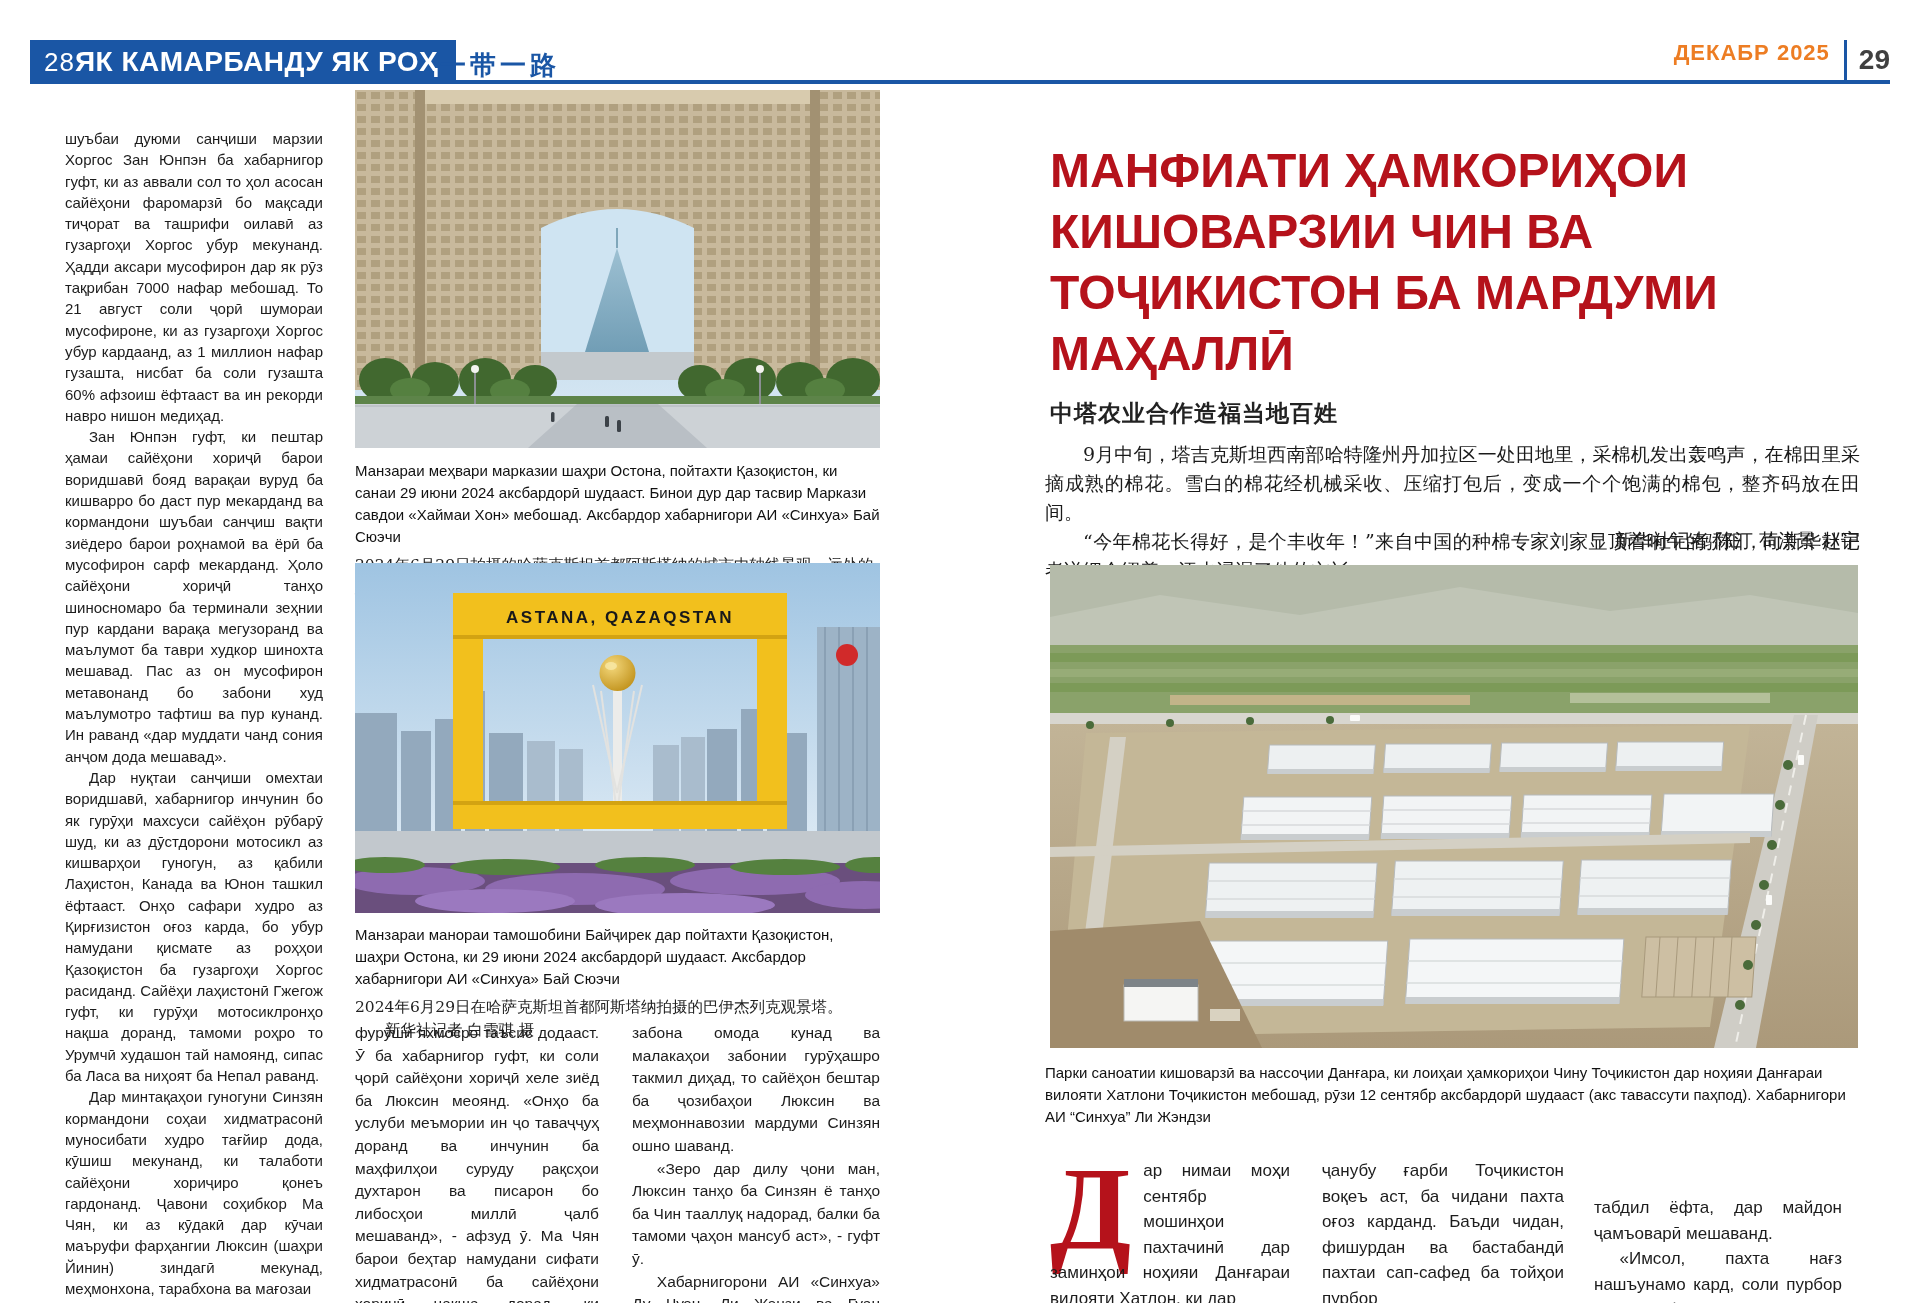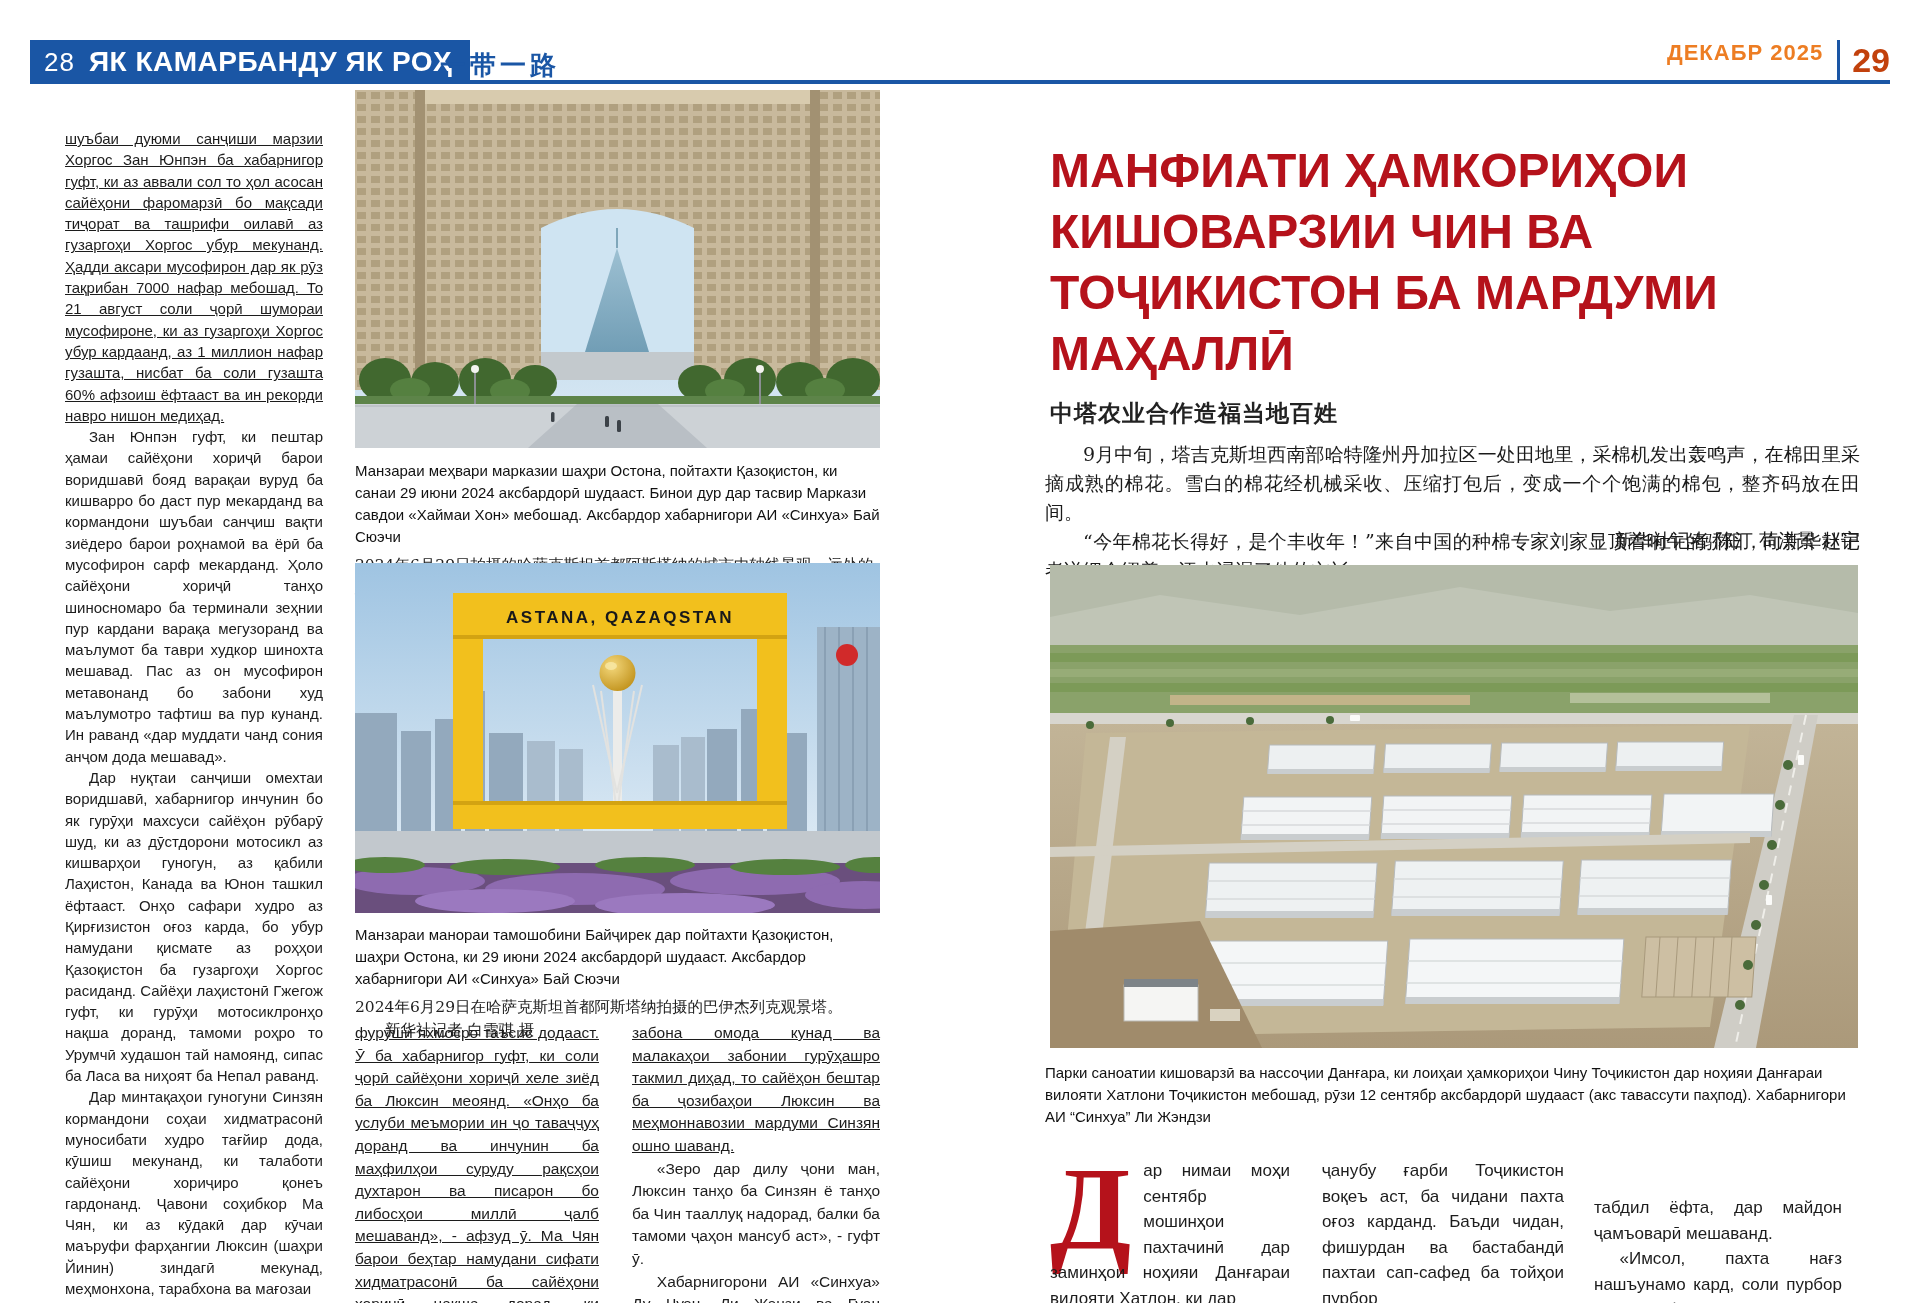--- a/index.html
+++ b/index.html
@@ -2,32 +2,32 @@
 <html><head>
 <meta charset="utf-8">
 <style>
   html,body{margin:0;padding:0;}
   body{width:1920px;height:1303px;background:#ffffff;font-family:"Liberation Sans",sans-serif;color:#1c1c1c;position:relative;overflow:hidden;}
   .abs{position:absolute;}
 
   
   .hrule{position:absolute;left:30px;width:1860px;top:80px;height:4px;background:#1a56a5;}
   .banner{position:absolute;left:30px;top:40px;height:44px;background:#1a56a5;color:#fff;display:flex;align-items:center;padding:0 18px 0 14px;}
-  .banner .pnum{font-size:26px;margin-right:14px;font-weight:400;letter-spacing:1px;}
+  .banner .pnum{font-size:26px;font-weight:400;letter-spacing:1px;}
   .banner .btitle{font-size:28px;font-weight:bold;letter-spacing:.5px;white-space:nowrap;}
   .cn-tag{position:absolute;left:440px;top:48px;color:#1a56a5;font-size:26px;font-weight:bold;letter-spacing:4px;}
   .header-right{position:absolute;right:30px;top:40px;height:42px;display:flex;align-items:flex-start;}
   .hr-date{color:#ed7d23;font-size:22px;font-weight:600;letter-spacing:1px;padding:0 14px 4px 0;}
   .hr-sep{width:3px;height:42px;background:#1a56a5;}
-  .hr-num{color:#c2410c;font-size:34px;font-weight:600;padding:0 0 0 12px;line-height:40px;}
+  .hr-num{color:#404040;font-size:28px;font-weight:600;padding:0 0 0 12px;line-height:40px;}
 
   
   .bodycol{font-size:15px;line-height:21.3px;text-align:justify;}
   .bodycol p{margin:0;text-indent:1.6em;}
-  .bodycol p.noind{text-indent:0;text-decoration:underline;}
+  .bodycol p.noind{text-indent:0;}
   .bcol2{font-size:15.5px;line-height:22.6px;}
 
   
   .cap-tj{font-size:15px;line-height:22px;color:#111;text-align:left;}
   .cap-cn{font-family:"DejaVu Serif",serif;font-size:15.5px;line-height:23px;color:#222;margin-top:6px;}
   .cap-cn .credit{float:right;}
   .cap-cn .credit-inline{margin-left:30px;}
 
   
   .headline{color:#b5121b;font-size:48px;font-weight:bold;line-height:61px;letter-spacing:0px;}

